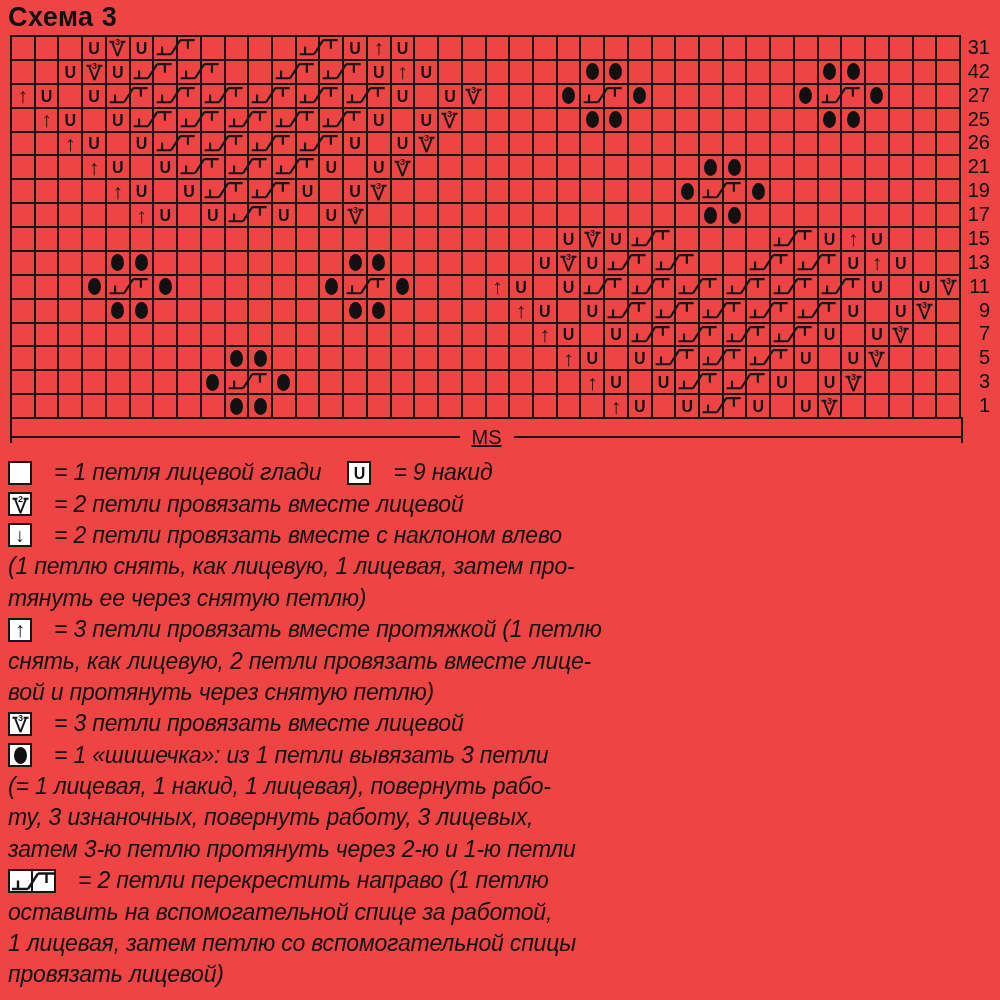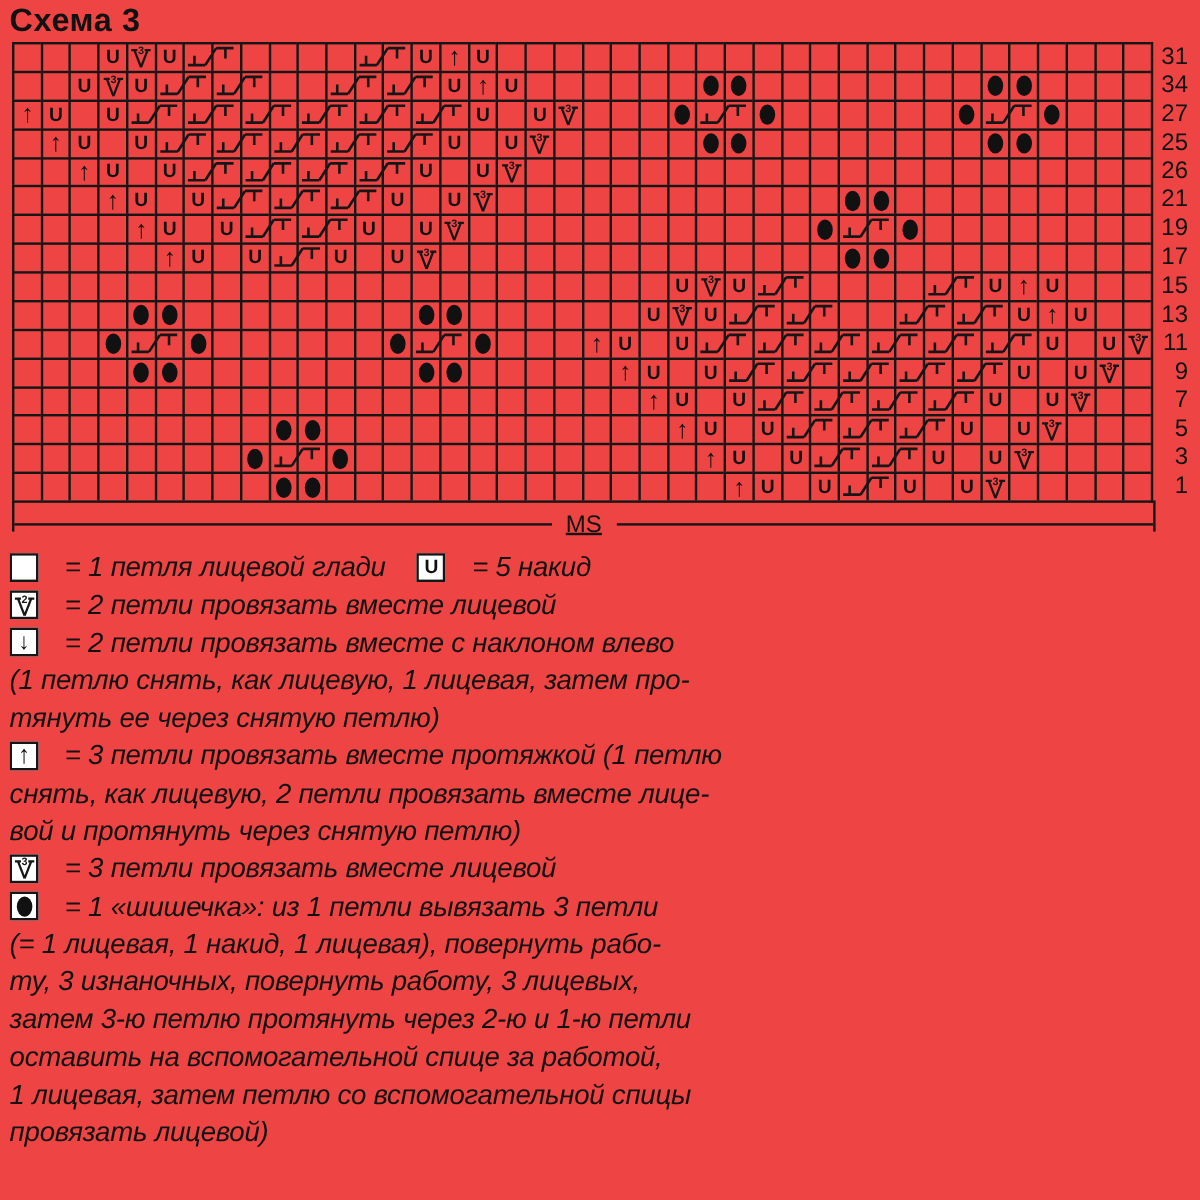--- a/index.html
+++ b/index.html
@@ -1230,21 +1230,21 @@
         </svg>
       </div>
       <div class="cell"></div>
       <div class="cell"></div>
       <div class="cell"></div>
       <div class="cell"></div>
       <div class="cell"></div>
     </div>
   <div id="rownums">
       <div class="rownum">31</div>
-      <div class="rownum">34</div>
+      <div class="rownum">42</div>
       <div class="rownum">27</div>
       <div class="rownum">25</div>
       <div class="rownum">26</div>
       <div class="rownum">21</div>
       <div class="rownum">19</div>
       <div class="rownum">17</div>
       <div class="rownum">15</div>
       <div class="rownum">13</div>
       <div class="rownum">11</div>
       <div class="rownum">9</div>
@@ -1260,21 +1260,21 @@
       <div class="msbar"></div>
     </div>
   </div>
   <div id="legend">
       <div class="lline">
         <div class="symbox"></div>
         <span class="ltext">= 1 петля лицевой глади</span>
         <div class="symbox second">
           <span class="g-u">U</span>
         </div>
-        <span class="ltext">= 5 накид</span>
+        <span class="ltext">= 9 накид</span>
       </div>
       <div class="lline">
         <div class="symbox">
           <svg width="19" height="21" viewBox="0 0 20 22">
             <path d="M1.5 5 H6.8 M13.2 5 H18.5 M4.2 5 L10 20 M15.8 5 L10 20" stroke="#161616" stroke-width="2" fill="none"></path>
             <text x="10" y="8.6" text-anchor="middle" font-size="9.5" font-weight="bold" fill="#161616">2</text>
           </svg>
         </div>
         <span class="ltext">= 2 петли провязать вместе лицевой</span>
       </div>
@@ -1320,20 +1320,29 @@
       <div class="lline">
         <span class="ltext">(= 1 лицевая, 1 накид, 1 лицевая), повернуть рабо-</span>
       </div>
       <div class="lline">
         <span class="ltext">ту, 3 изнаночных, повернуть работу, 3 лицевых,</span>
       </div>
       <div class="lline">
         <span class="ltext">затем 3-ю петлю протянуть через 2-ю и 1-ю петли</span>
       </div>
       <div class="lline">
+        <div class="symbox symwide">
+          <div class="symdiv"></div>
+          <svg width="48" height="24" viewBox="0 0 48 24" preserveAspectRatio="none" class="lsvg">
+            <path d="M4 20 H20 M10 11.5 V20 M20 20 L30 4.5 M30 4.5 H46 M38.5 4.5 V14" stroke="#161616" stroke-width="2.4" fill="none"></path>
+          </svg>
+        </div>
+        <span class="ltext">= 2 петли перекрестить направо (1 петлю</span>
+      </div>
+      <div class="lline">
         <span class="ltext">оставить на вспомогательной спице за работой,</span>
       </div>
       <div class="lline">
         <span class="ltext">1 лицевая, затем петлю со вспомогательной спицы</span>
       </div>
       <div class="lline">
         <span class="ltext">провязать лицевой)</span>
       </div>
     </div>
 </div>

